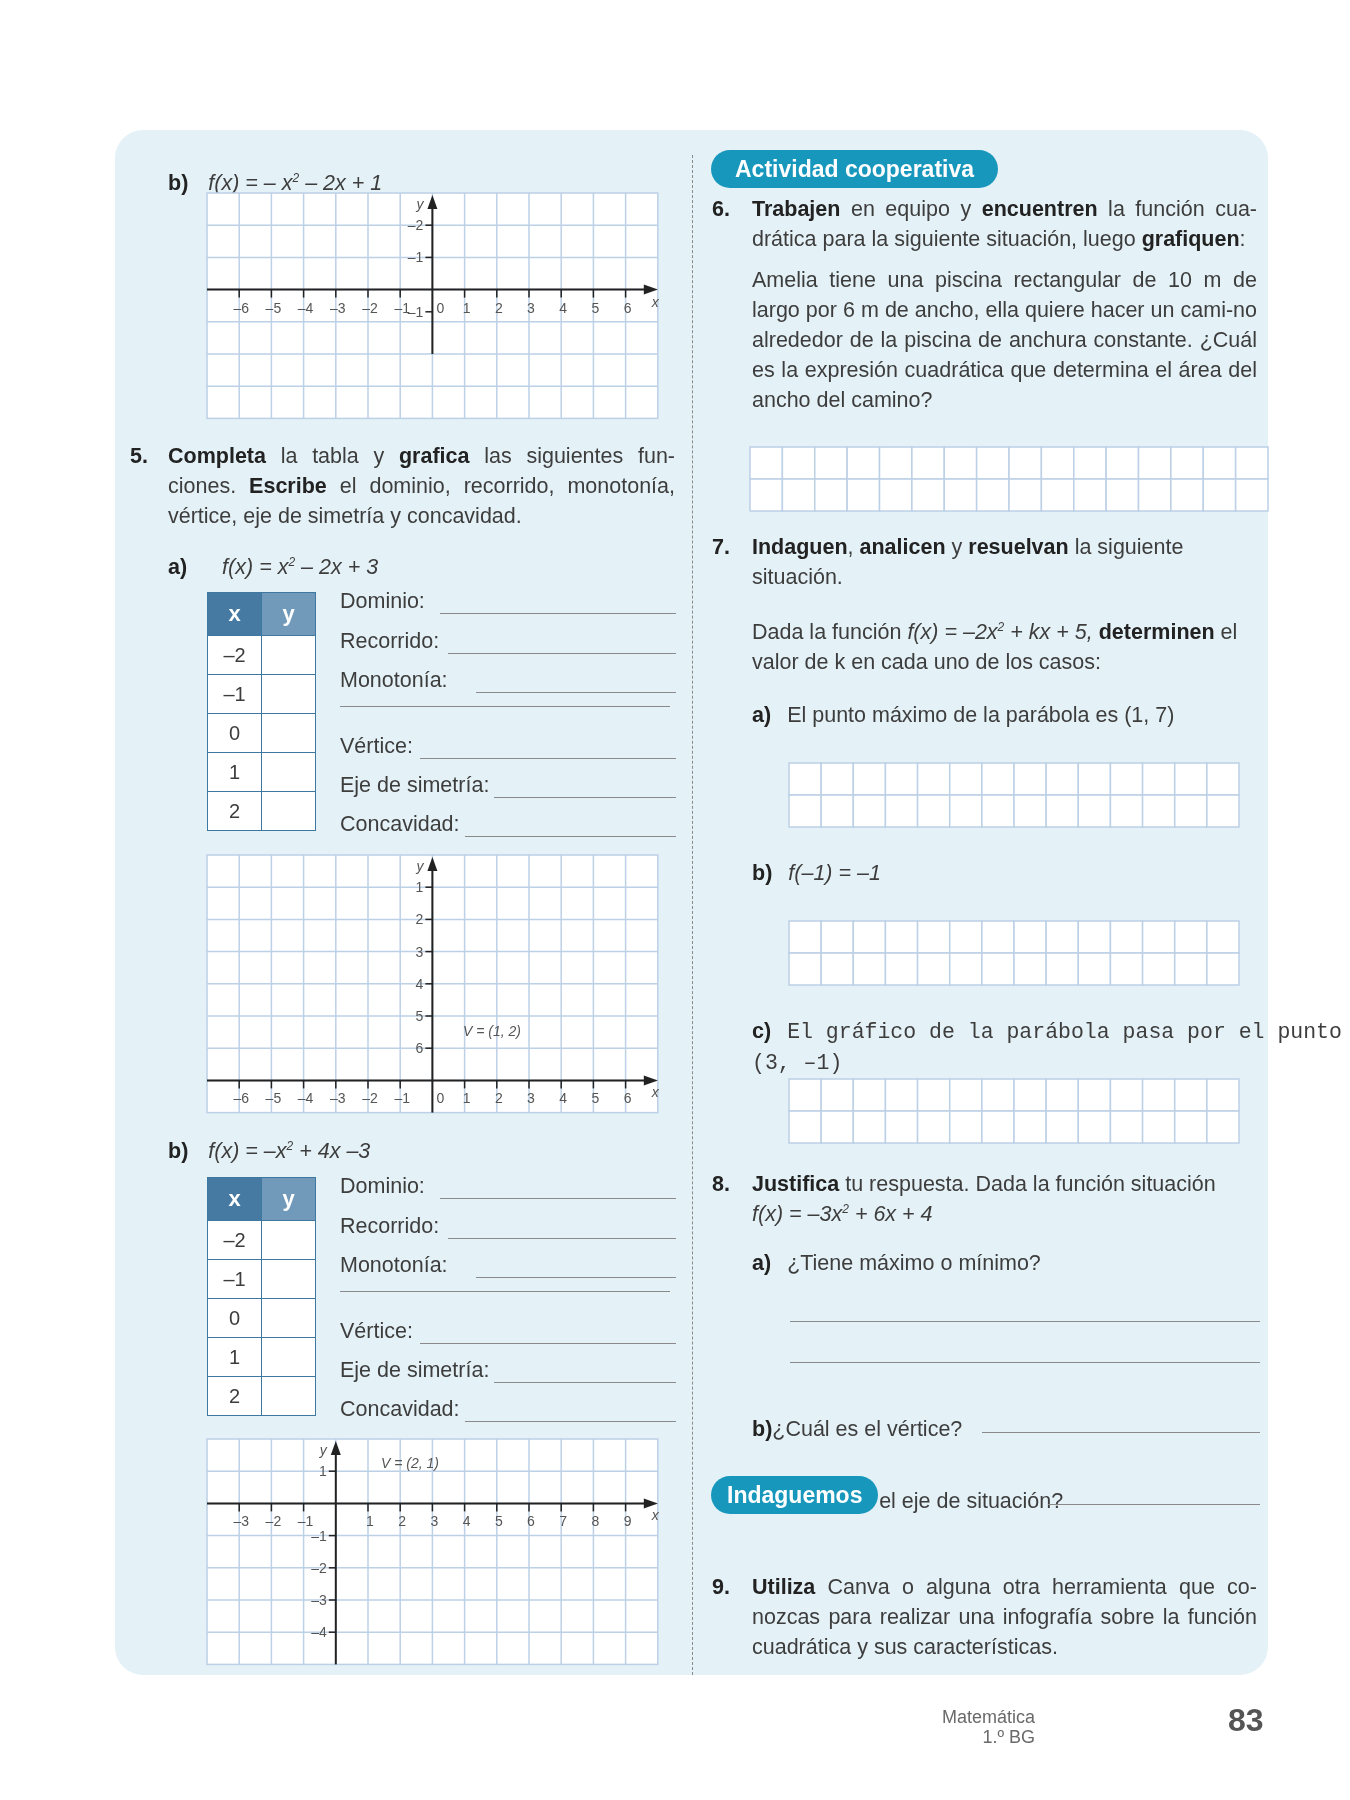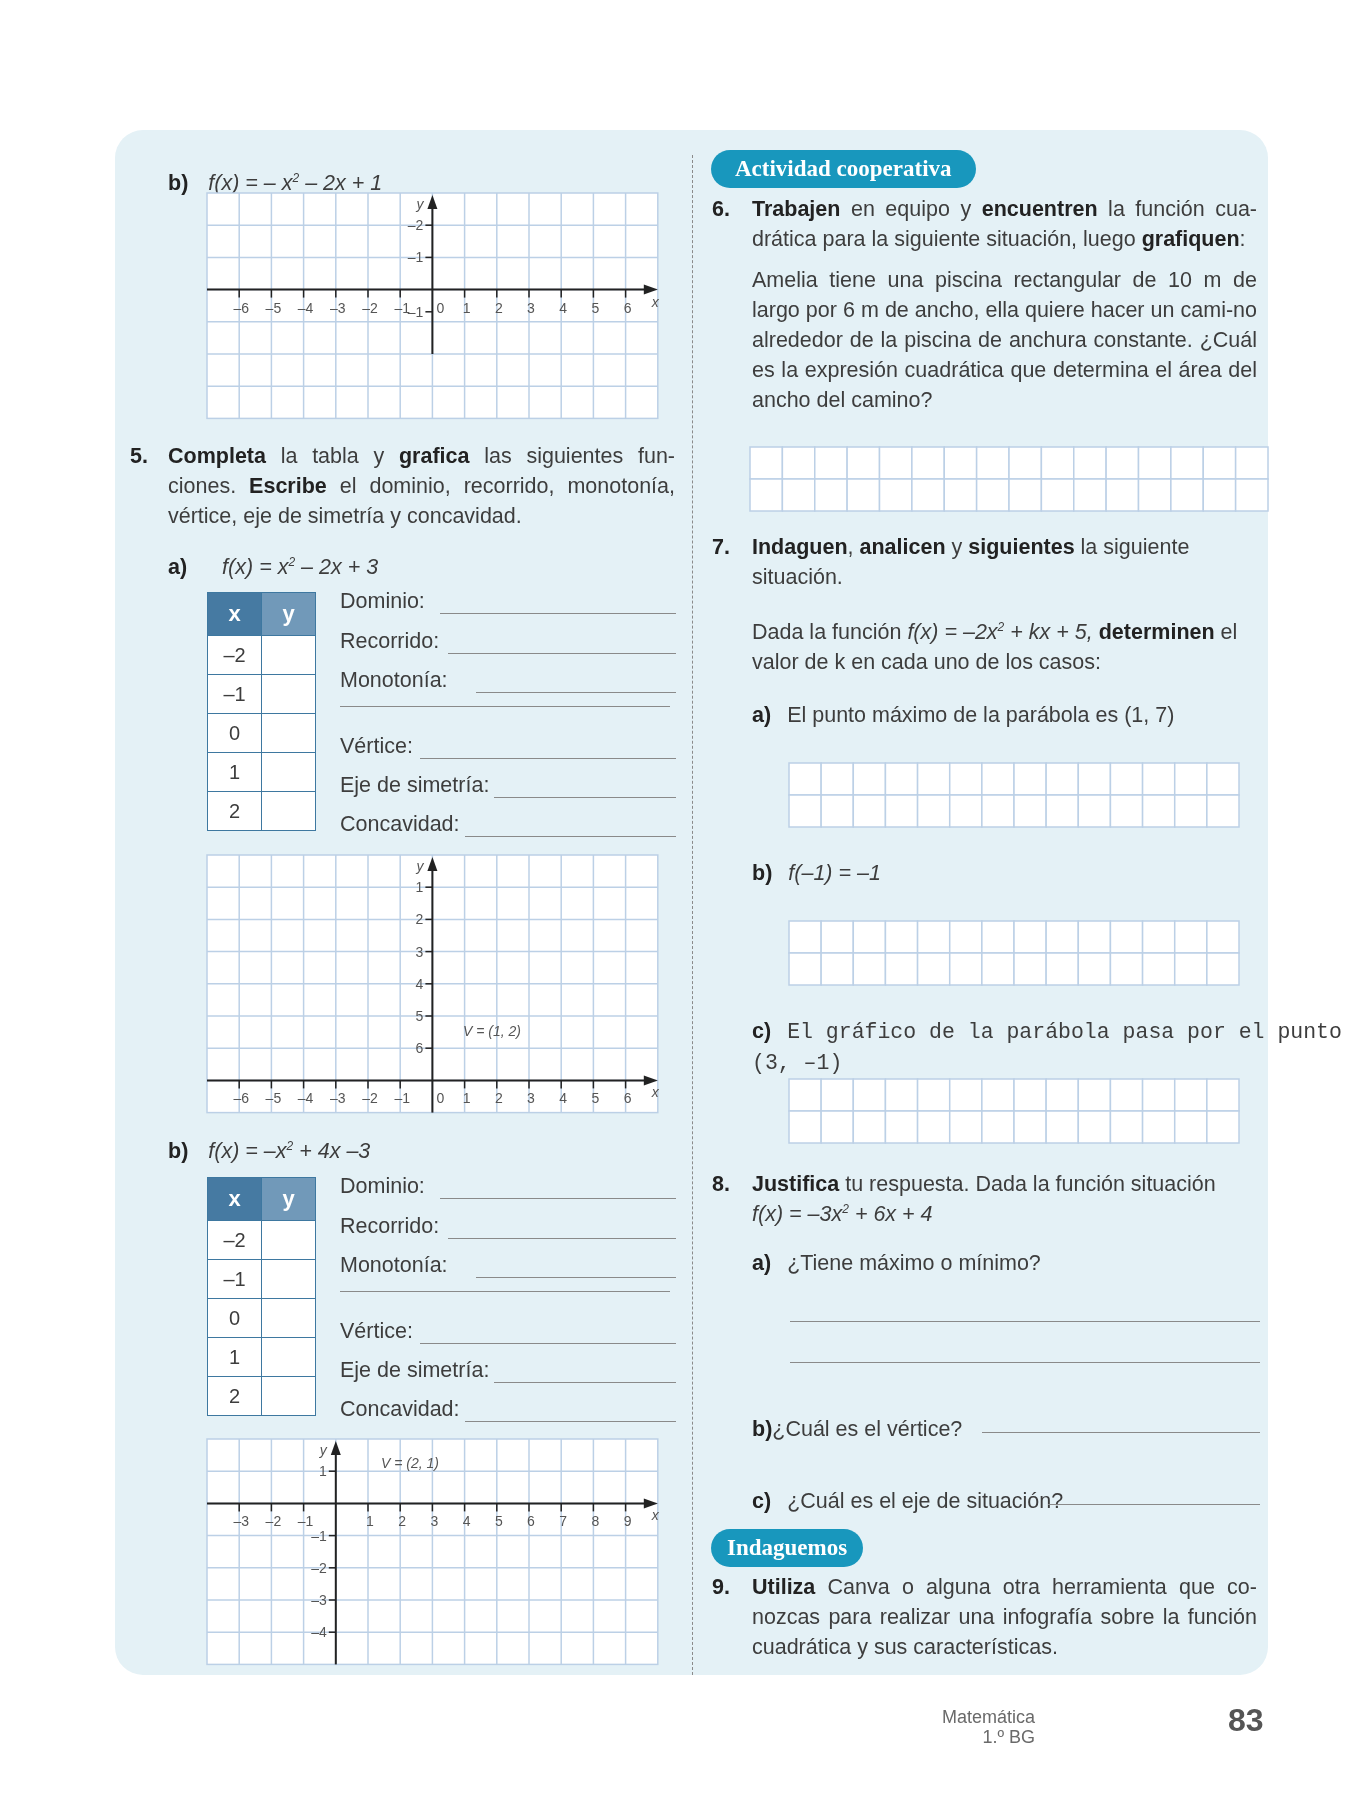--- a/index.html
+++ b/index.html
@@ -329,21 +329,21 @@
     <text x="121.80000000000001" y="103.60000000000001" text-anchor="end" font-family="Liberation Sans, sans-serif" font-size="14" fill="#555">–1</text>
     <line x1="123.80000000000001" y1="130.8" x2="130.8" y2="130.8" stroke="#222" stroke-width="1.5"></line>
     <text x="121.80000000000001" y="135.8" text-anchor="end" font-family="Liberation Sans, sans-serif" font-size="14" fill="#555">–2</text>
     <line x1="123.80000000000001" y1="163" x2="130.8" y2="163" stroke="#222" stroke-width="1.5"></line>
     <text x="121.80000000000001" y="168" text-anchor="end" font-family="Liberation Sans, sans-serif" font-size="14" fill="#555">–3</text>
     <line x1="123.80000000000001" y1="195.20000000000002" x2="130.8" y2="195.20000000000002" stroke="#222" stroke-width="1.5"></line>
     <text x="121.80000000000001" y="200.20000000000002" text-anchor="end" font-family="Liberation Sans, sans-serif" font-size="14" fill="#555">–4</text>
     <text x="176" y="31" font-style="italic" font-family="Liberation Sans, sans-serif" font-size="14" fill="#555">V = (2, 1)</text>
   </svg>
 
-<div class="badge" style="left:711px; top:150px; padding:0 24px;font-family:Liberation Serif, serif;">Actividad cooperativa</div>
+<div class="badge" style="left:711px; top:150px; padding:0 24px;">Actividad cooperativa</div>
 
 <div class="abs txt" style="left:712px; top:194px; width:545px;">
   <div style="display:flex;">
     <span class="num" style="width:40px; flex:none;">6.</span>
     <div class="just" style="flex:1;">
       <span class="bold">Trabajen</span><span> en equipo y </span><span class="bold">encuentren</span><span> la función cua-drática para la siguiente situación, luego </span><span class="bold">grafiquen</span><span>:</span>
     </div>
   </div>
   <div class="just" style="margin-left:40px; margin-top:11px;">Amelia tiene una piscina rectangular de 10 m de largo por 6 m de ancho, ella quiere hacer un cami-no alrededor de la piscina de anchura constante. ¿Cuál es la expresión cuadrática que determina el área del ancho del camino?</div>
 </div>
@@ -379,21 +379,21 @@
     <rect x="390.5" y="34" width="32.375" height="32" fill="#fff" stroke="#bcd0e6" stroke-width="1.5"></rect>
     <rect x="422.875" y="34" width="32.375" height="32" fill="#fff" stroke="#bcd0e6" stroke-width="1.5"></rect>
     <rect x="455.25" y="34" width="32.375" height="32" fill="#fff" stroke="#bcd0e6" stroke-width="1.5"></rect>
     <rect x="487.625" y="34" width="32.375" height="32" fill="#fff" stroke="#bcd0e6" stroke-width="1.5"></rect>
   </svg>
 
 <div class="abs txt" style="left:712px; top:532px; width:545px;">
   <div style="display:flex;">
     <span class="num" style="width:40px; flex:none;">7.</span>
     <div style="flex:1;">
-      <span class="bold">Indaguen</span><span>, </span><span class="bold">analicen</span><span> y </span><span class="bold">siguientes</span><span> la siguiente situación.</span>
+      <span class="bold">Indaguen</span><span>, </span><span class="bold">analicen</span><span> y </span><span class="bold">resuelvan</span><span> la siguiente situación.</span>
     </div>
   </div>
   <div style="margin-left:40px; margin-top:25px;">
     <span>Dada la función </span><span class="it">f(x) = –2x</span><sup class="it">2</sup><span class="it"> + kx + 5, </span><span class="bold">determinen</span><span> el valor de k en cada uno de los casos:</span>
   </div>
 </div>
 <div class="abs txt" style="left:752px; top:700px;">
   <span class="num">a)</span><span style="margin-left:16px;">El punto máximo de la parábola es (1, 7)</span>
 </div>
 <svg class="grid-box" id="ag7a" style="left:787px; top:761px;" width="454" height="68">
@@ -511,21 +511,21 @@
 <div class="line" style="left:790px; top:1362px; width:470px;"></div>
 <div class="abs txt" style="left:752px; top:1414px;">
   <span class="num">b)</span><span style="">¿Cuál es el vértice?</span>
 </div>
 <div class="line" style="left:982px; top:1432px; width:278px;"></div>
 <div class="abs txt" style="left:752px; top:1486px;">
   <span class="num">c)</span><span style="margin-left:16px;">¿Cuál es el eje de situación?</span>
 </div>
 <div class="line" style="left:1048px; top:1504px; width:212px;"></div>
 
-<div class="badge" style="left:711px; top:1529px; padding:0 16px;font-family:Liberation Serif, serif;">Indaguemos</div>
+<div class="badge" style="left:711px; top:1476px; padding:0 16px;">Indaguemos</div>
 <div class="abs txt" style="left:712px; top:1572px; width:545px;">
   <div style="display:flex;">
     <span class="num" style="width:40px; flex:none;">9.</span>
     <div class="just" style="flex:1;">
       <span class="bold">Utiliza</span><span> Canva o alguna otra herramienta que co-nozcas para realizar una infografía sobre la función cuadrática y sus características.</span>
     </div>
   </div>
 </div>
 
 <div class="footer-subject">

